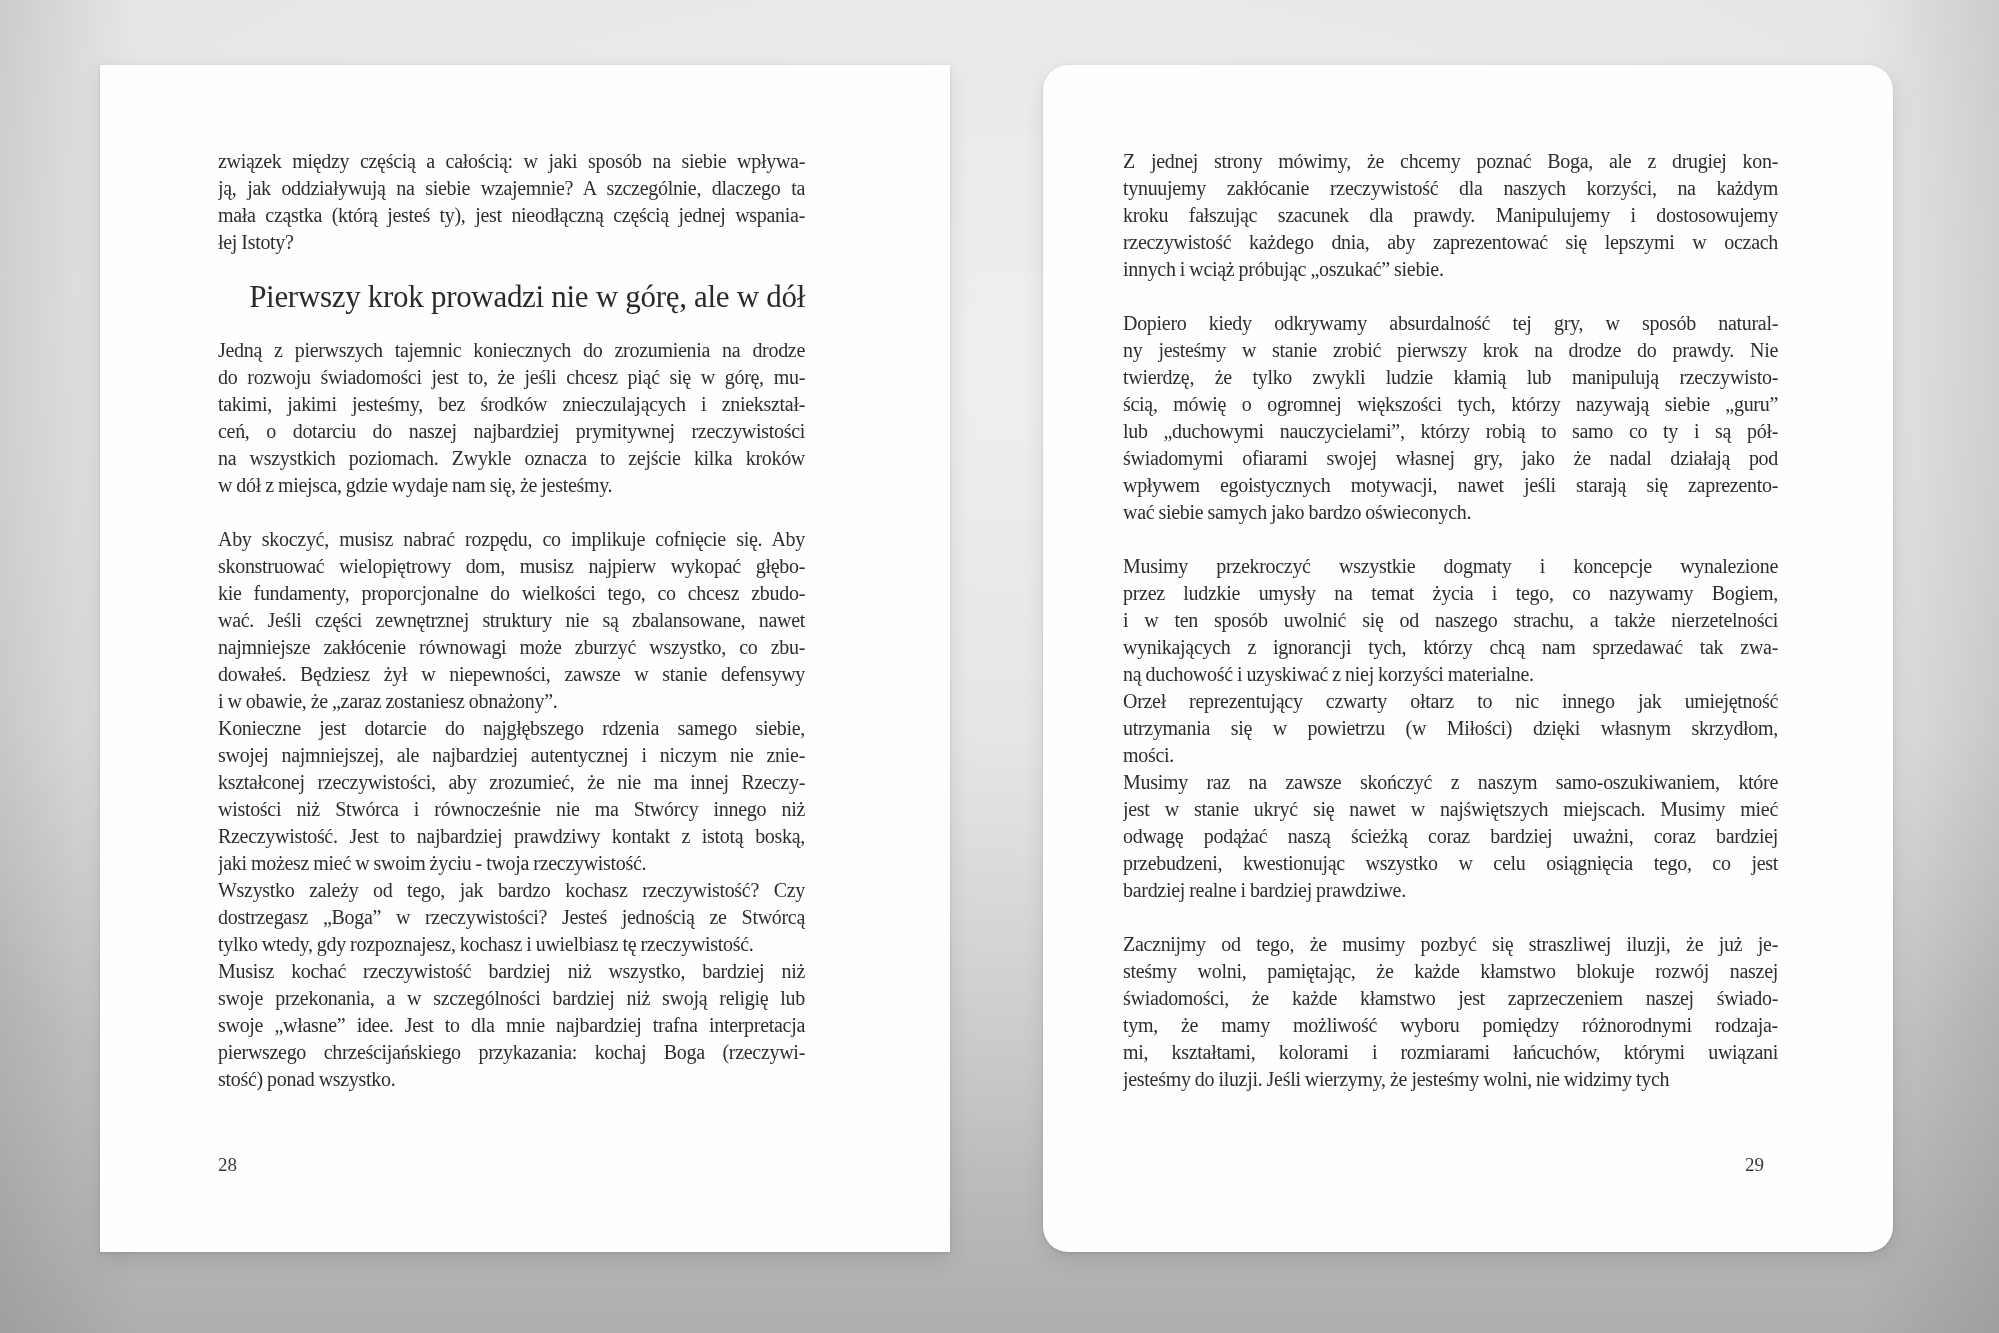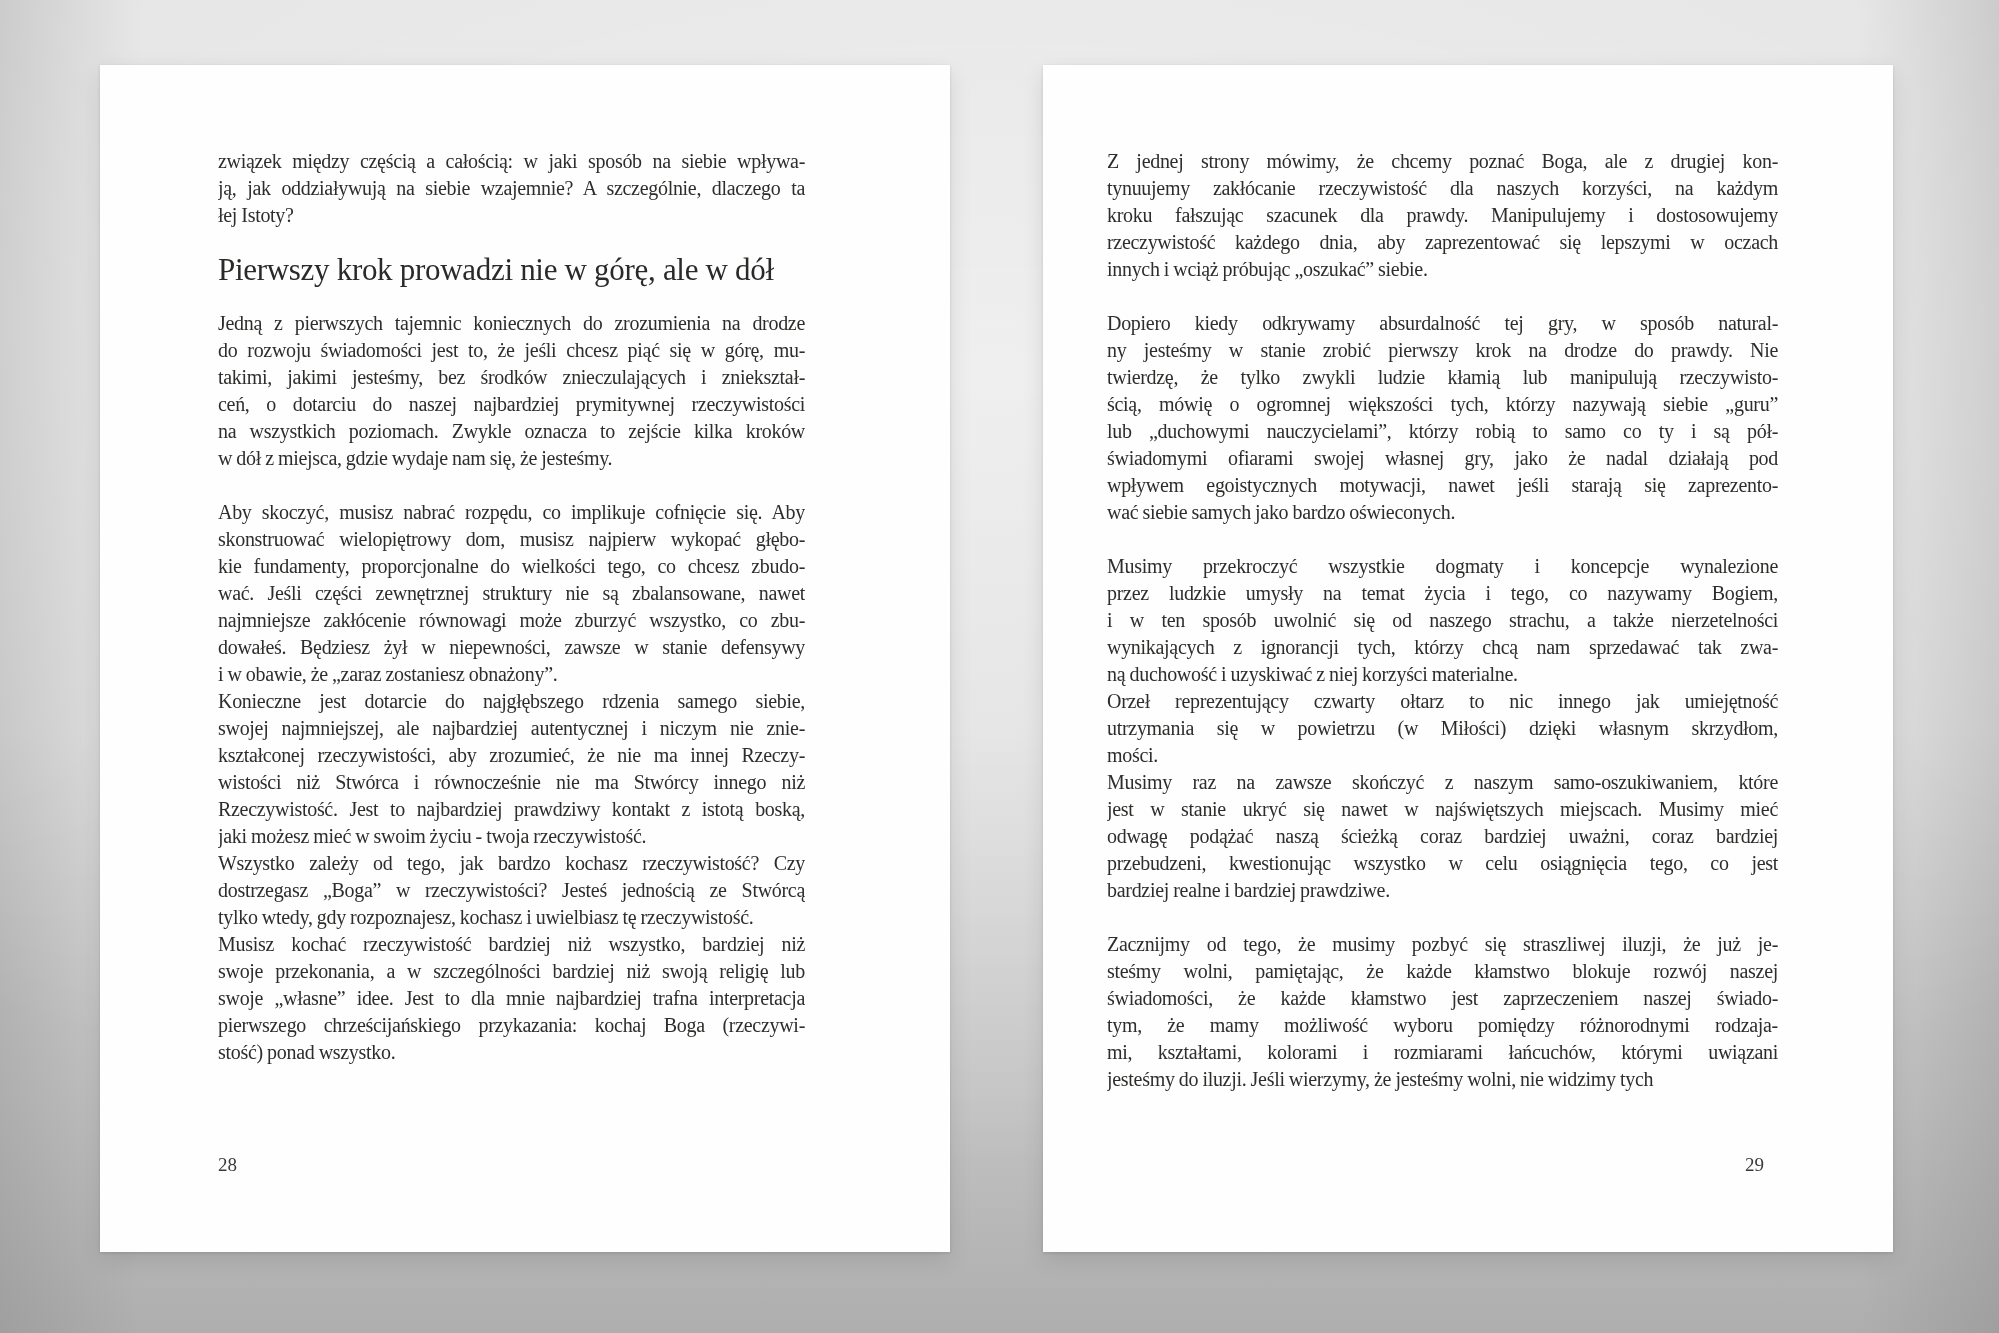--- a/index.html
+++ b/index.html
@@ -17,21 +17,21 @@
   .page {
     position: absolute;
     top: 65px;
     width: 850px; height: 1187px;
     background: #fefefe;
     box-shadow: 0 1px 3px rgba(0,0,0,0.12), 0 8px 22px rgba(0,0,0,0.10);
     color: #2e2d2b;
     box-sizing: border-box;
   }
   .page-left  { left: 100px;  padding: 83px 145px 8px 118px; }
-  .page-right { left: 1043px; padding: 83px 115px 0 64px; }
+  .page-right { left: 1043px; padding: 83px 115px 0 80px; border-radius: 25px; }
 
   .content { width: 100%; }
 
   .para { margin: 0; padding: 0; }
   .para.gap { margin-bottom: 27px; }
 
   .line {
     font-size: 20px;
     line-height: 27px;
     height: 27px;
@@ -44,20 +44,21 @@
   .line.final { text-align-last: left; }
 
   .heading {
     font-size: 31px;
     font-weight: normal;
     color: #2a2a28;
     line-height: 40px;
     margin: 21px 0 20px 0;
     letter-spacing: -0.3px;
     white-space: nowrap;
+    text-align: right;
   }
 
   .folio {
     position: absolute;
     bottom: 76px;
     font-size: 19px;
     color: #3a3a38;
     letter-spacing: 0;
     margin-top: 43px;
   }
@@ -65,20 +66,21 @@
   .folio-right { right: 129px; text-align: right; }
 </style>
 </head>
 <body>
 
 <div class="page page-left">
   <div class="content">
       <div class="para">
         <div class="line">związek między częścią a całością: w jaki sposób na siebie wpływa-</div>
         <div class="line">ją, jak oddziaływują na siebie wzajemnie? A szczególnie, dlaczego ta</div>
+        <div class="line">mała cząstka (którą jesteś ty), jest nieodłączną częścią jednej wspania-</div>
         <div class="line final">łej Istoty?</div>
       </div>
       <h2 class="heading">Pierwszy krok prowadzi nie w górę, ale w dół</h2>
       <div class="para gap">
         <div class="line">Jedną z pierwszych tajemnic koniecznych do zrozumienia na drodze</div>
         <div class="line">do rozwoju świadomości jest to, że jeśli chcesz piąć się w górę, mu-</div>
         <div class="line">takimi, jakimi jesteśmy, bez środków znieczulających i zniekształ-</div>
         <div class="line">ceń, o dotarciu do naszej najbardziej prymitywnej rzeczywistości</div>
         <div class="line">na wszystkich poziomach. Zwykle oznacza to zejście kilka kroków</div>
         <div class="line final">w dół z miejsca, gdzie wydaje nam się, że jesteśmy.</div>

